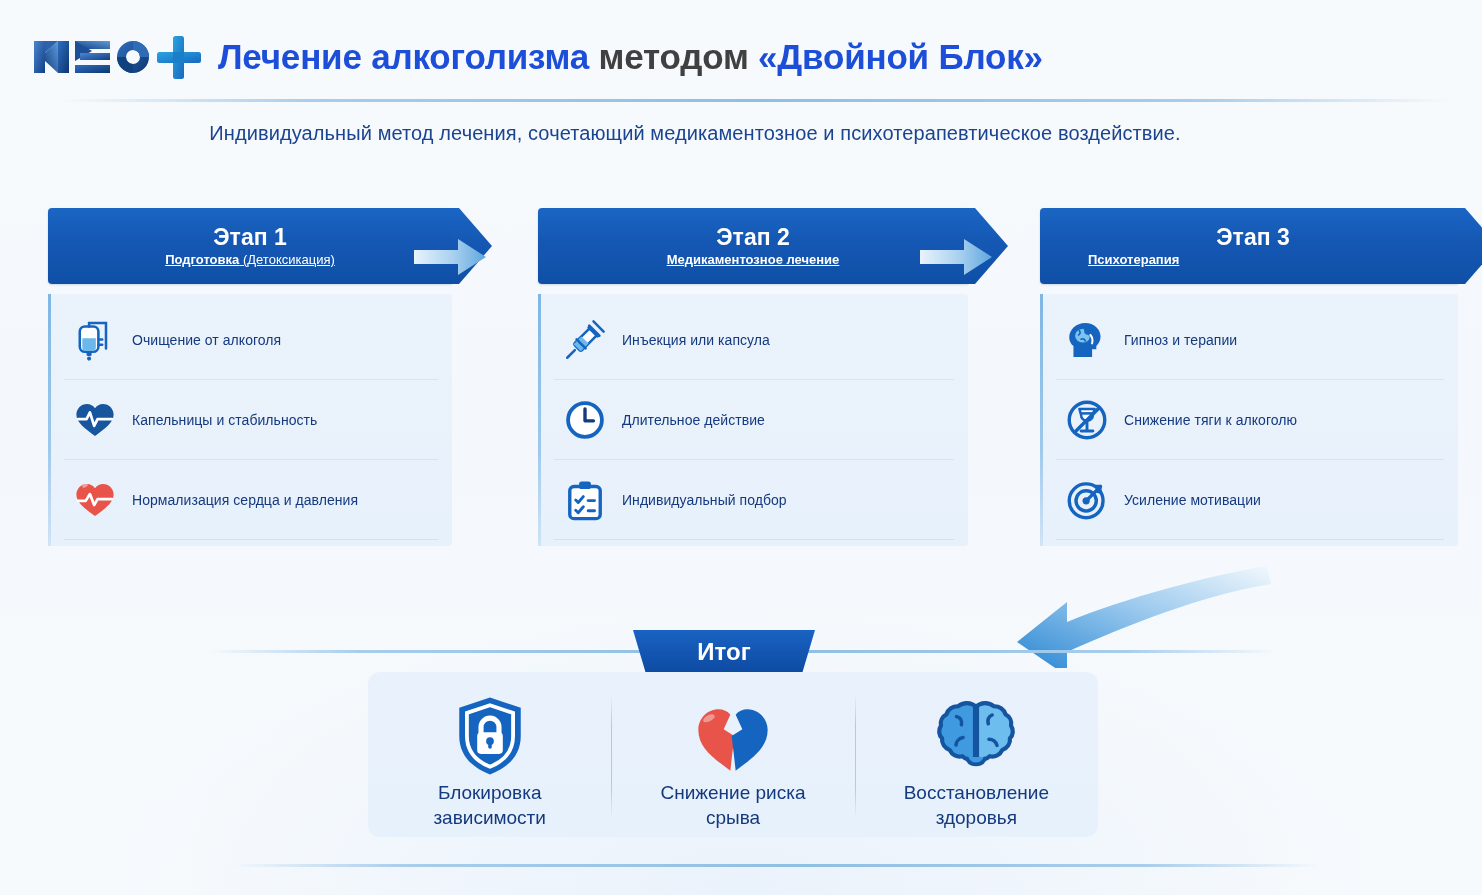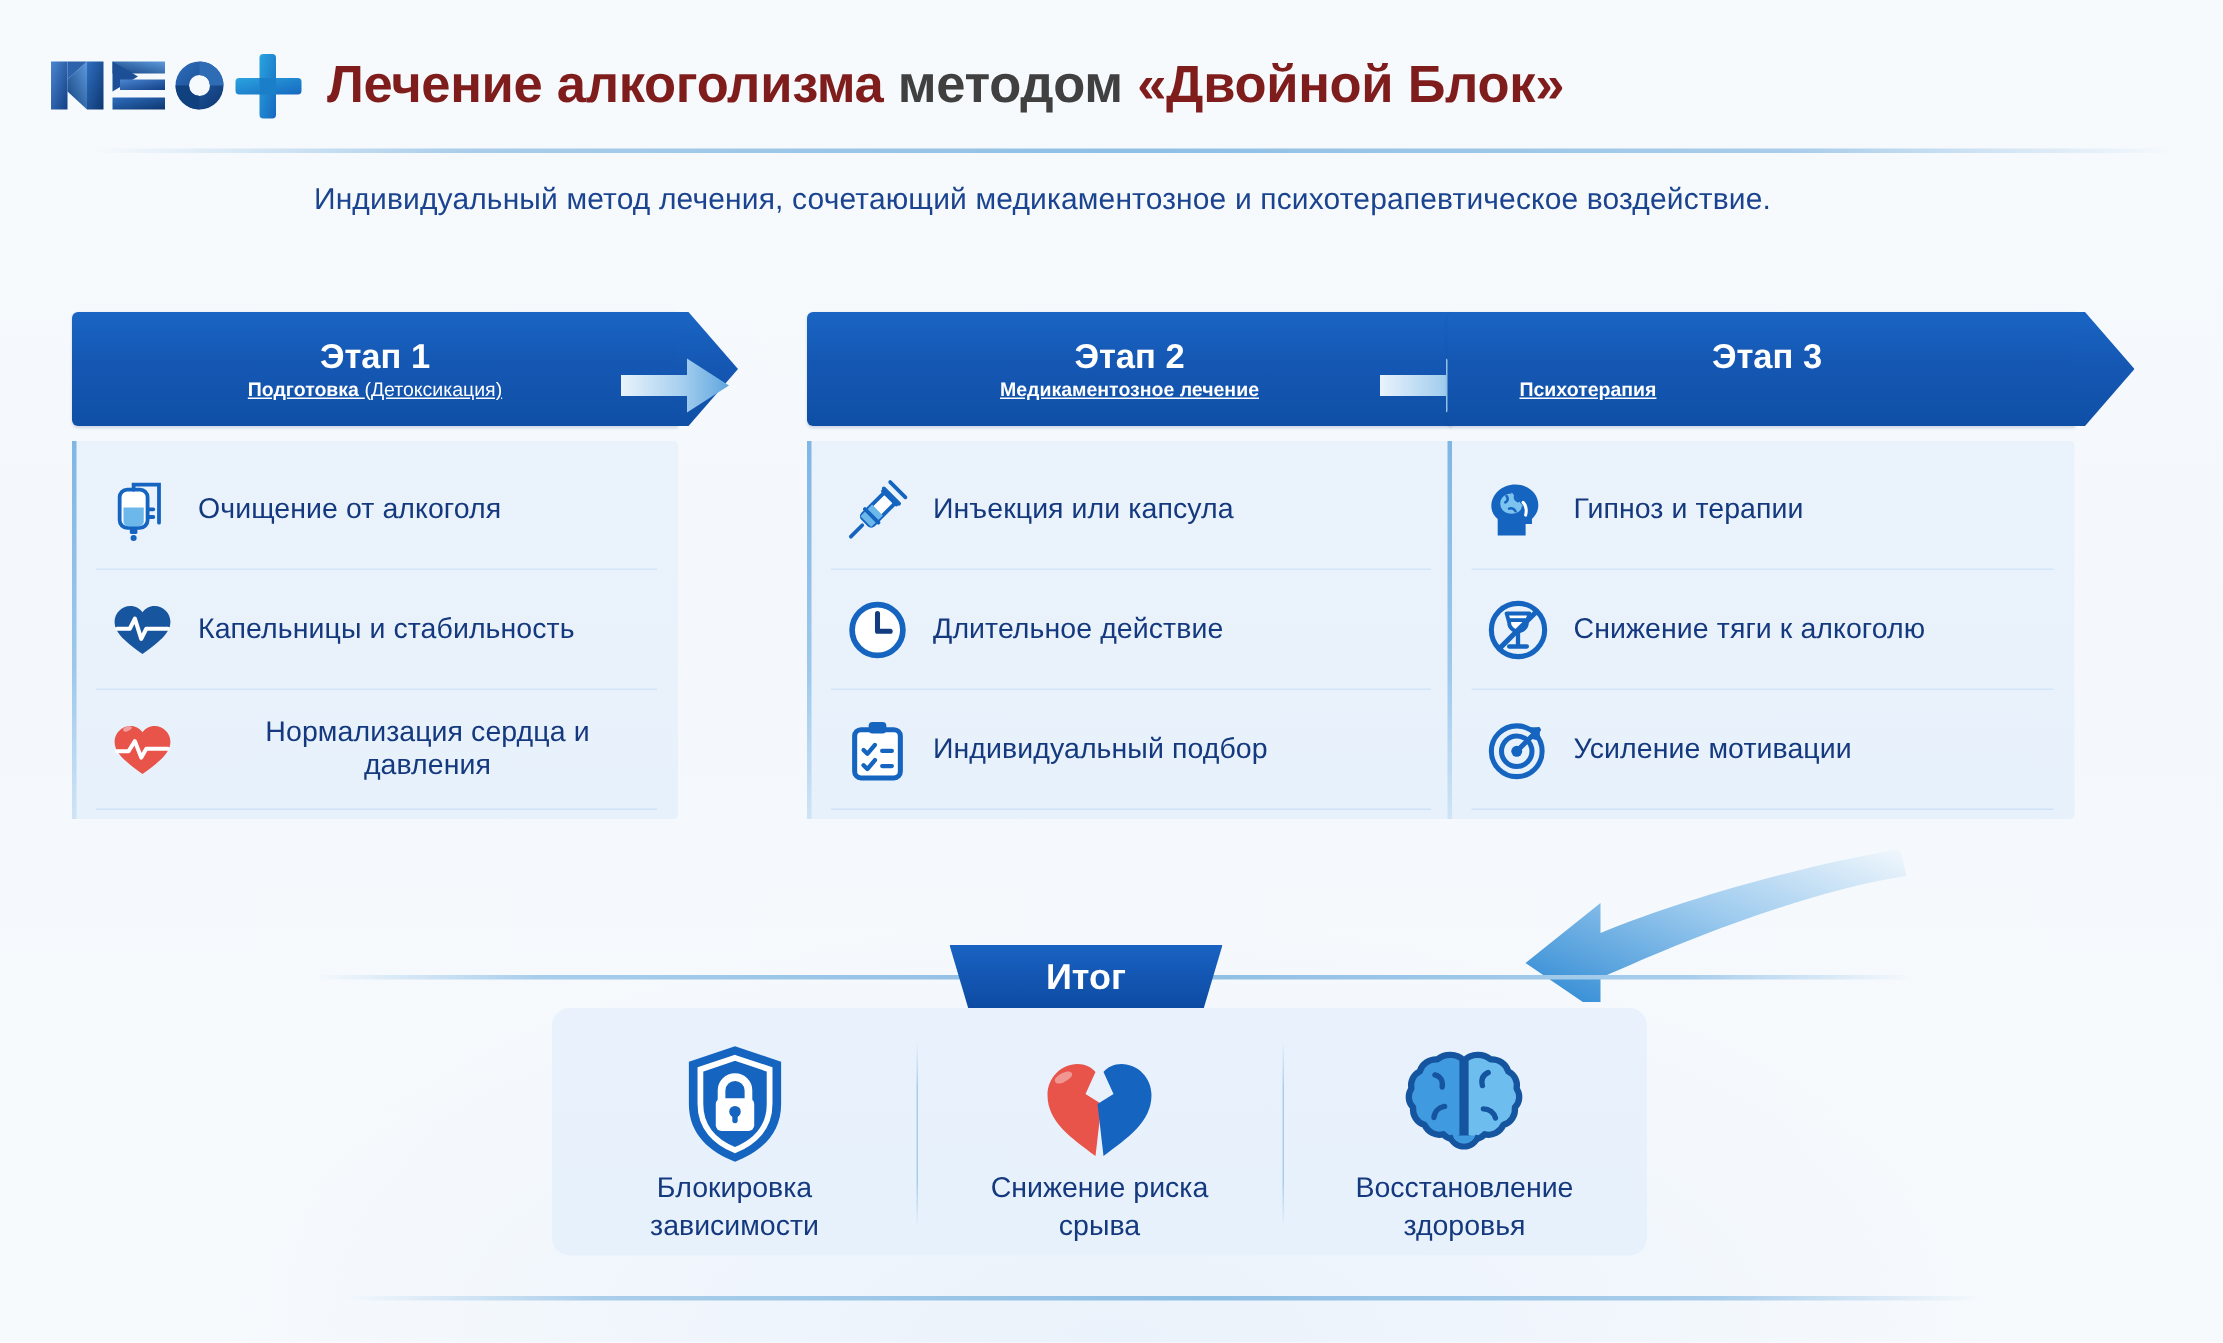--- a/index.html
+++ b/index.html
@@ -10,21 +10,21 @@
       radial-gradient(ellipse 900px 400px at 50% 100%, #eaf2fb 0%, rgba(247,250,253,0) 70%),
       linear-gradient(180deg,#f7fafd 0%,#f4f8fc 45%,#f7fafd 100%);
     position:relative;
   }
 
   
   .hdr{position:absolute;left:0;top:0;width:1482px;height:102px;}
   .logo{position:absolute;left:28px;top:33px;width:176px;height:48px;}
   .title{position:absolute;left:218px;top:33px;height:48px;line-height:48px;
     font-size:35px;font-weight:bold;white-space:nowrap;letter-spacing:-.2px;}
-  .t-dark{color:#7f1d1d;margin-top:40px;}
+  .t-dark{color:#1d4ed8;margin-top:40px;}
   .t-mid{color:#404040;font-weight:bold;}
   .hdr-rule{position:absolute;left:60px;top:99px;width:1390px;height:3px;
     background:linear-gradient(90deg,rgba(160,200,235,0) 0%,#a9cdea 18%,#8fbfe4 50%,#a9cdea 82%,rgba(160,200,235,0) 100%);
     border-radius:2px;}
   .subtitle{position:absolute;left:0;top:122px;width:1390px;text-align:center;
     font-size:20px;color:#1b4490;letter-spacing:.1px;}
 
   
   .stage{position:absolute;top:208px;}
   .stage-hd{position:relative;height:76px;color:#fff;
@@ -37,21 +37,21 @@
   .stage-hd .sub .soft{font-weight:normal;}
   .stage-hd .point{position:absolute;right:-40px;top:0;width:41px;height:76px;}
   .stage-body{position:relative;margin-top:10px;
     background:linear-gradient(180deg,#eaf3fc 0%,#e9f2fb 60%,#e7f1fb 100%);
     border-radius:3px;padding:6px 14px 6px 16px;}
   .stage-body:before{content:"";position:absolute;left:0;top:0;bottom:0;width:3px;
     background:linear-gradient(180deg,#7fb6e4 0%,#9cc8ec 60%,#cfe4f6 100%);}
   .row{display:flex;align-items:center;height:79px;border-bottom:1px solid #d3e6f7;}
   .row:last-child{border-bottom:1px solid #cfe2f5;}
   .row .ic{width:62px;min-width:62px;display:flex;align-items:center;justify-content:center;}
-  .row .lbl{font-size:19px;color:#15397f;padding-left:6px;letter-spacing:.05px;text-align:center;}
+  .row .lbl{font-size:14px;color:#15397f;padding-left:6px;letter-spacing:.05px;}
 
   
   .conn{position:absolute;top:236px;width:74px;height:42px;}
 
   
   .curve{position:absolute;left:975px;top:548px;width:300px;height:120px;}
 
   
   .res-rule{position:absolute;left:210px;top:650px;width:1065px;height:3px;
     background:linear-gradient(90deg,rgba(165,205,238,0) 0%,#a7cdec 14%,#8dbde3 50%,#a7cdec 86%,rgba(165,205,238,0) 100%);}
@@ -322,21 +322,21 @@
         </span>
       <span class="lbl">Индивидуальный подбор</span>
     </div>
   </div>
 </div>
 
 <svg class="conn" style="left:920px;" viewBox="0 0 74 42">
   <path d="M0 14h44V3l28 18-28 18V28H0z" fill="url(#gConn)"></path>
 </svg>
 
-<div class="stage" id="stage-3" style="left:965px;width:418px;">
+<div class="stage" id="stage-3" style="left:1040px;width:418px;">
   <div class="stage-hd" style="align-items:flex-start;padding-left:48px;">
     <div class="ttl" style="align-self:center;padding-right:40px;">Этап 3</div>
     <div class="sub">
       <span>Психотерапия</span>
     </div>
     <svg class="point" viewBox="0 0 41 76" preserveAspectRatio="none">
       <path d="M0 0h8l33 38-33 38H0z" fill="url(#gHdr)"></path>
     </svg>
   </div>
   <div class="stage-body" style="width:388px;">

